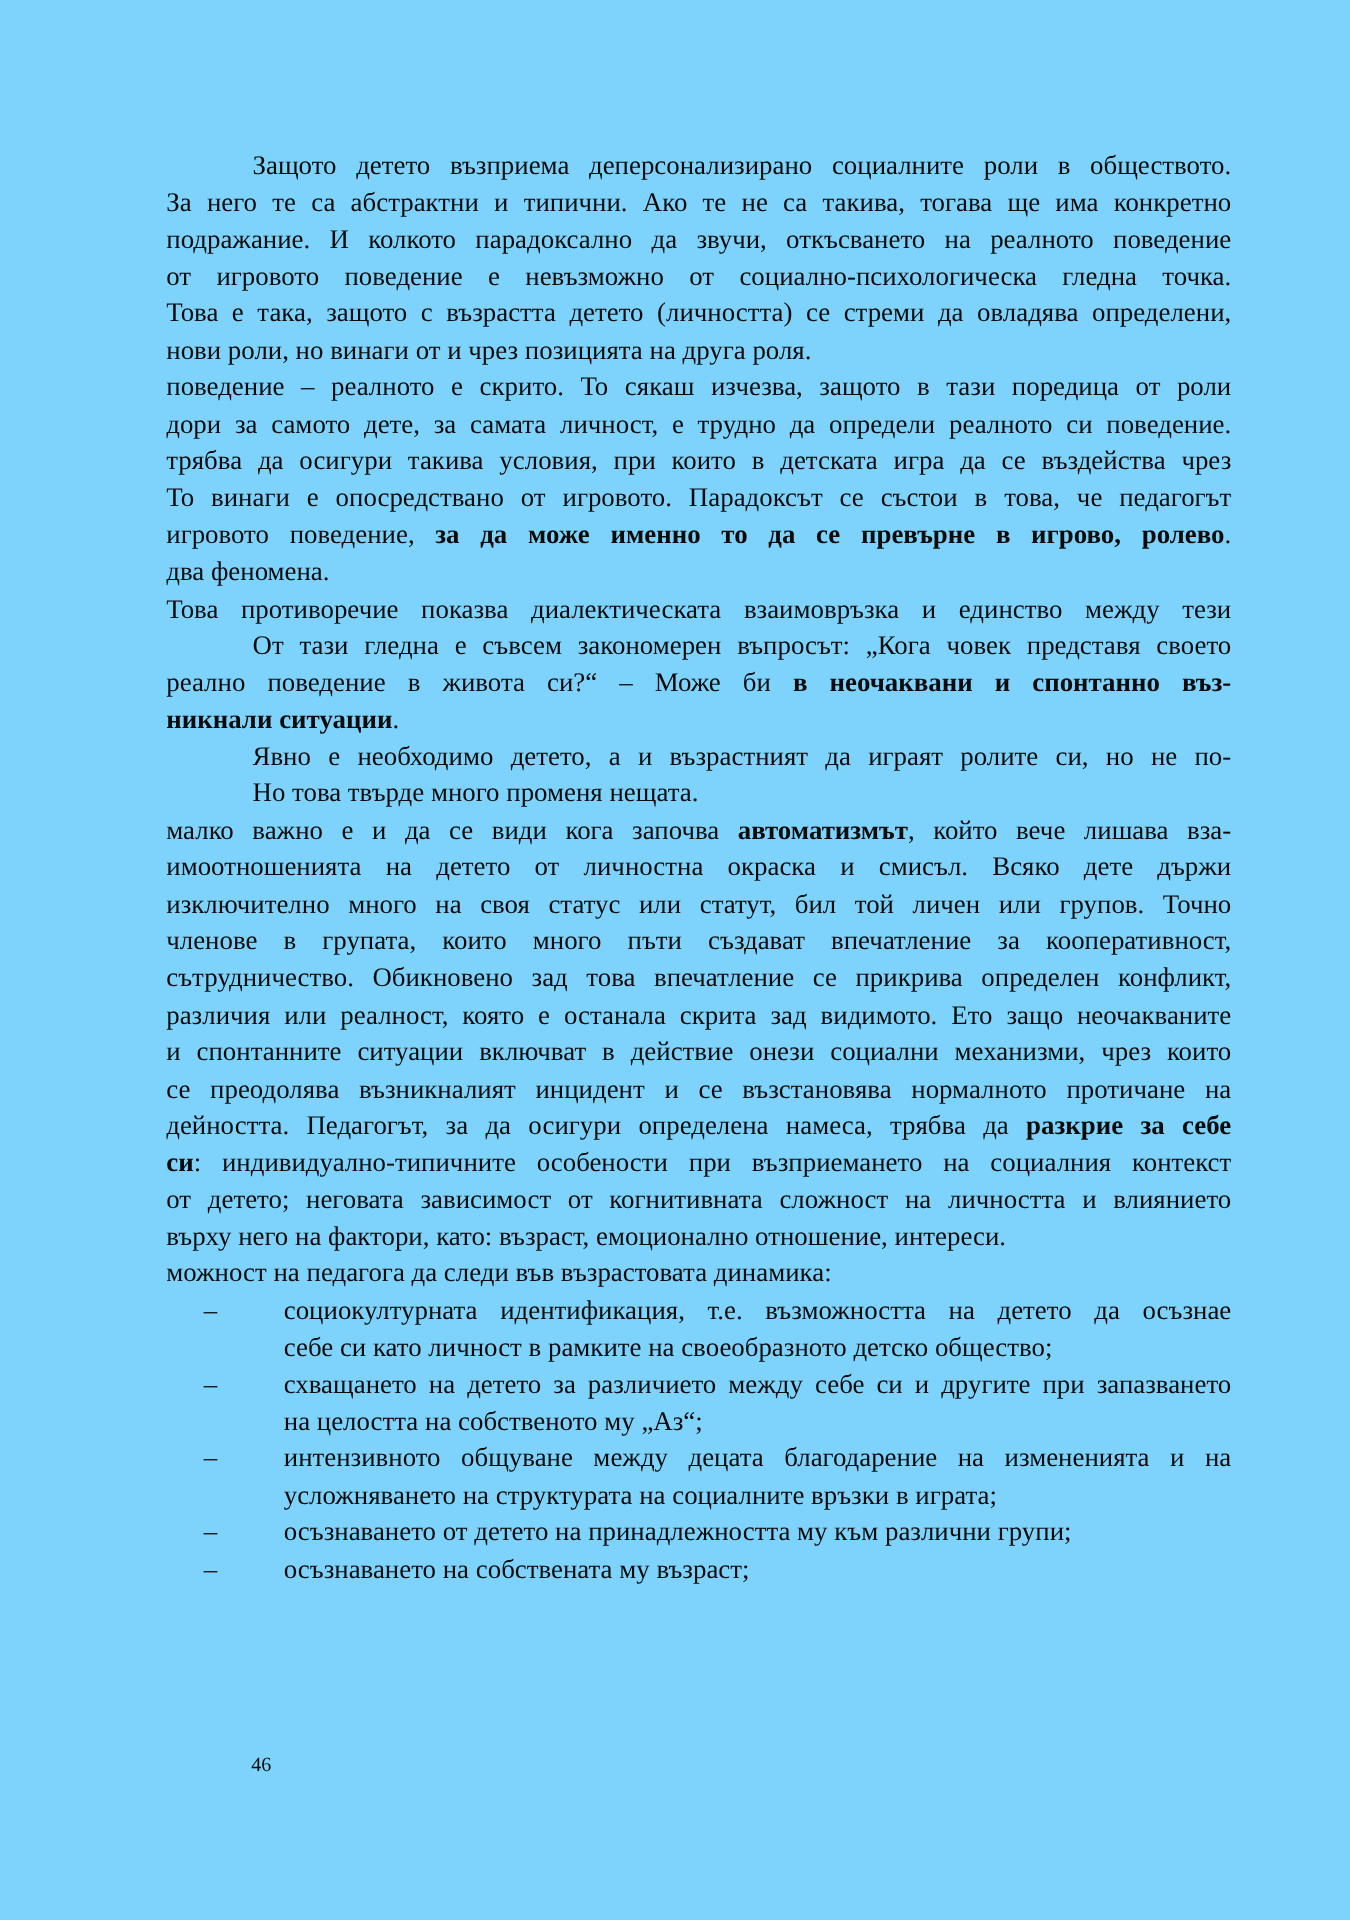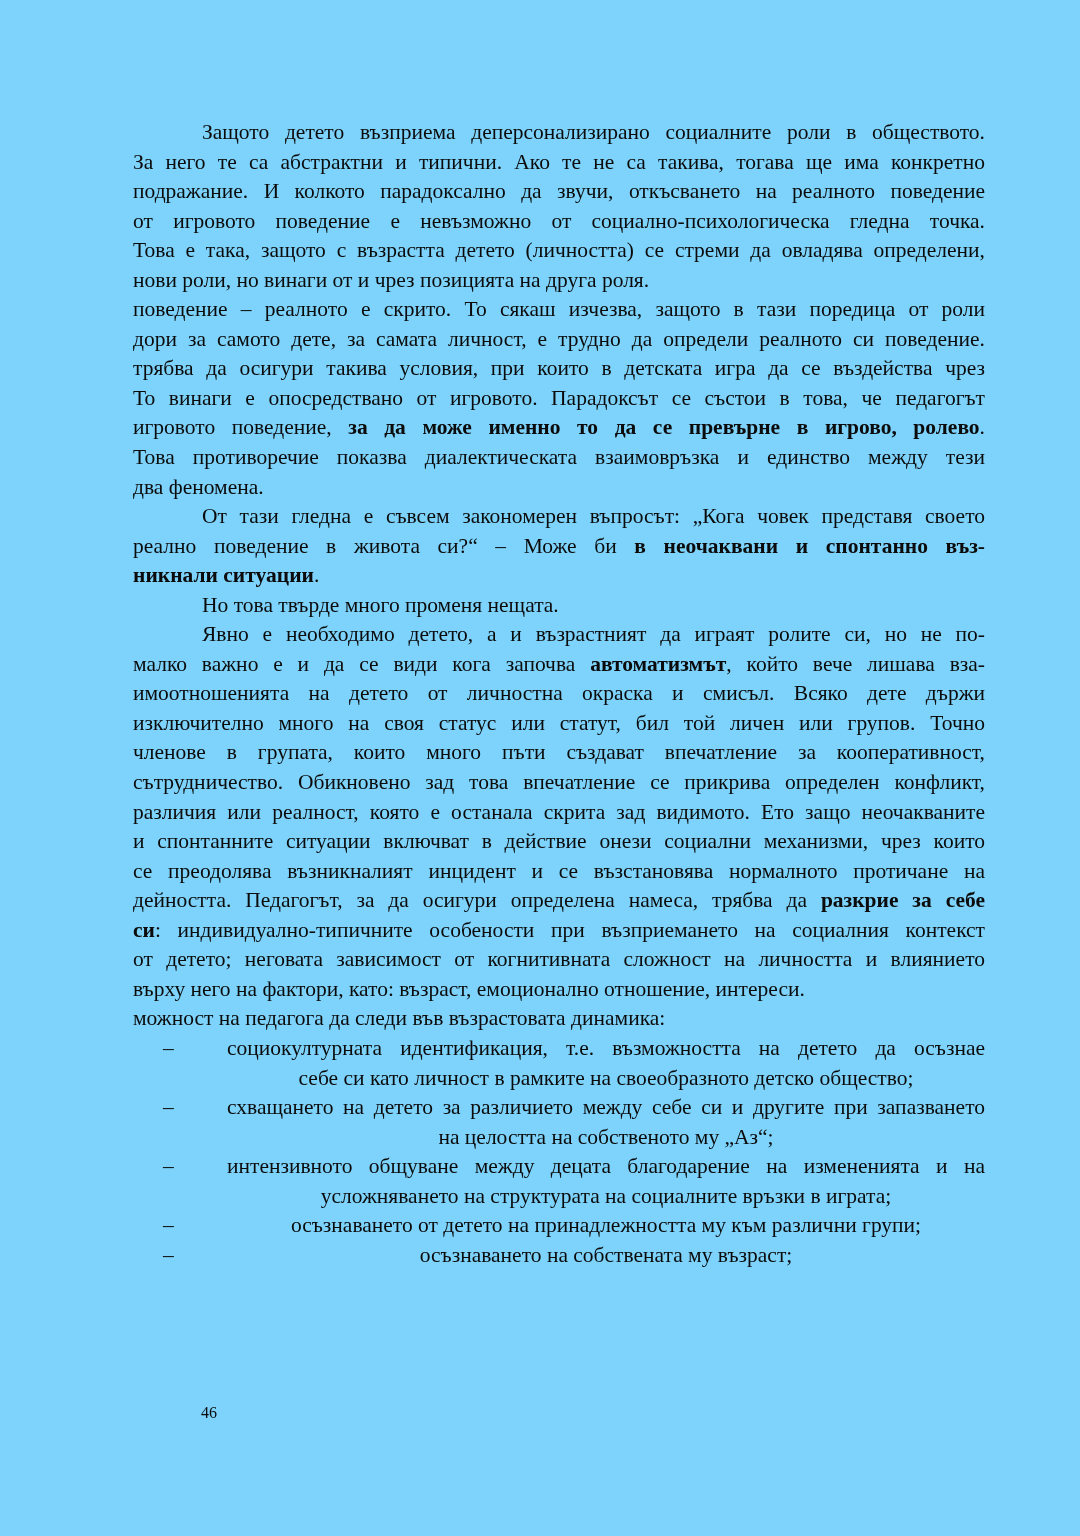--- a/index.html
+++ b/index.html
@@ -38,21 +38,20 @@
   .ln.j {
     text-align: justify;
     text-align-last: justify;
     text-justify: inter-word;
   }
   .pf {
     text-indent: 69px;
   }
   .bl, .bc {
     padding-left: 94px;
-    text-align: center;
   }
   .dash {
     position: absolute;
     left: 30px;
     top: 0;
     text-indent: 0;
   }
   .bold {
     font-weight: bold;
   }
@@ -74,27 +73,27 @@
       <div class="ln  j"><span>За него те са абстрактни и типични. Ако те не са такива, тогава ще има конкретно</span></div>
       <div class="ln  j"><span>подражание. И колкото парадоксално да звучи, откъсването на реалното поведение</span></div>
       <div class="ln  j"><span>от игровото поведение е невъзможно от социално-психологическа гледна точка.</span></div>
       <div class="ln  j"><span>Това е така, защото с възрастта детето (личността) се стреми да овладява определени,</span></div>
       <div class="ln"><span>нови роли, но винаги от и чрез позицията на друга роля.</span></div>
       <div class="ln  j"><span>поведение – реалното е скрито. То сякаш изчезва, защото в тази поредица от роли</span></div>
       <div class="ln  j"><span>дори за самото дете, за самата личност, е трудно да определи реалното си поведение.</span></div>
       <div class="ln  j"><span>трябва да осигури такива условия, при които в детската игра да се въздейства чрез</span></div>
       <div class="ln  j"><span>То винаги е опосредствано от игровото. Парадоксът се състои в това, че педагогът</span></div>
       <div class="ln  j"><span>игровото поведение, </span><span class="bold">за да може именно то да се превърне в игрово, ролево</span><span>.</span></div>
+      <div class="ln"><span>два феномена.</span></div>
       <div class="ln  j"><span>Това противоречие показва диалектическата взаимовръзка и единство между тези</span></div>
-      <div class="ln"><span>два феномена.</span></div>
       <div class="ln pf j"><span>От тази гледна е съвсем закономерен въпросът: „Кога човек представя своето</span></div>
       <div class="ln  j"><span>реално поведение в живота си?“ – Може би </span><span class="bold">в неочаквани и спонтанно въз-</span></div>
       <div class="ln"><span class="bold">никнали ситуации</span><span>.</span></div>
+      <div class="ln pf j"><span>Явно е необходимо детето, а и възрастният да играят ролите си, но не по-</span></div>
       <div class="ln pf"><span>Но това твърде много променя нещата.</span></div>
-      <div class="ln pf j"><span>Явно е необходимо детето, а и възрастният да играят ролите си, но не по-</span></div>
       <div class="ln  j"><span>малко важно е и да се види кога започва </span><span class="bold">автоматизмът</span><span>, който вече лишава вза-</span></div>
       <div class="ln  j"><span>имоотношенията на детето от личностна окраска и смисъл. Всяко дете държи</span></div>
       <div class="ln  j"><span>изключително много на своя статус или статут, бил той личен или групов. Точно</span></div>
       <div class="ln  j"><span>членове в групата, които много пъти създават впечатление за кооперативност,</span></div>
       <div class="ln  j"><span>сътрудничество. Обикновено зад това впечатление се прикрива определен конфликт,</span></div>
       <div class="ln  j"><span>различия или реалност, която е останала скрита зад видимото. Ето защо неочакваните</span></div>
       <div class="ln  j"><span>и спонтанните ситуации включват в действие онези социални механизми, чрез които</span></div>
       <div class="ln  j"><span>се преодолява възникналият инцидент и се възстановява нормалното протичане на</span></div>
       <div class="ln  j"><span>дейността. Педагогът, за да осигури определена намеса, трябва да </span><span class="bold">разкрие за себе</span></div>
       <div class="ln  j"><span class="bold">си</span><span>: индивидуално-типичните особености при възприемането на социалния контекст</span></div>

